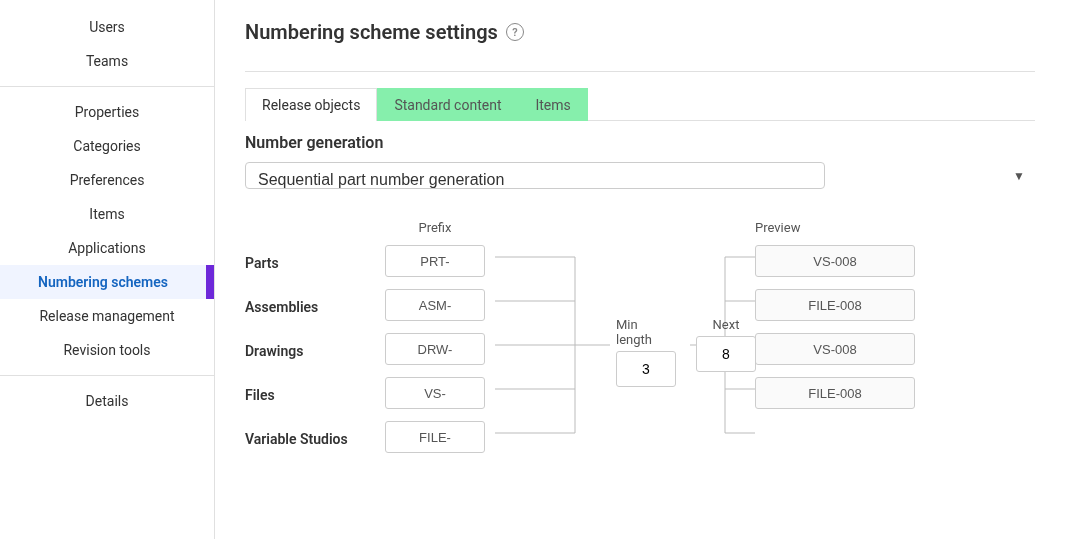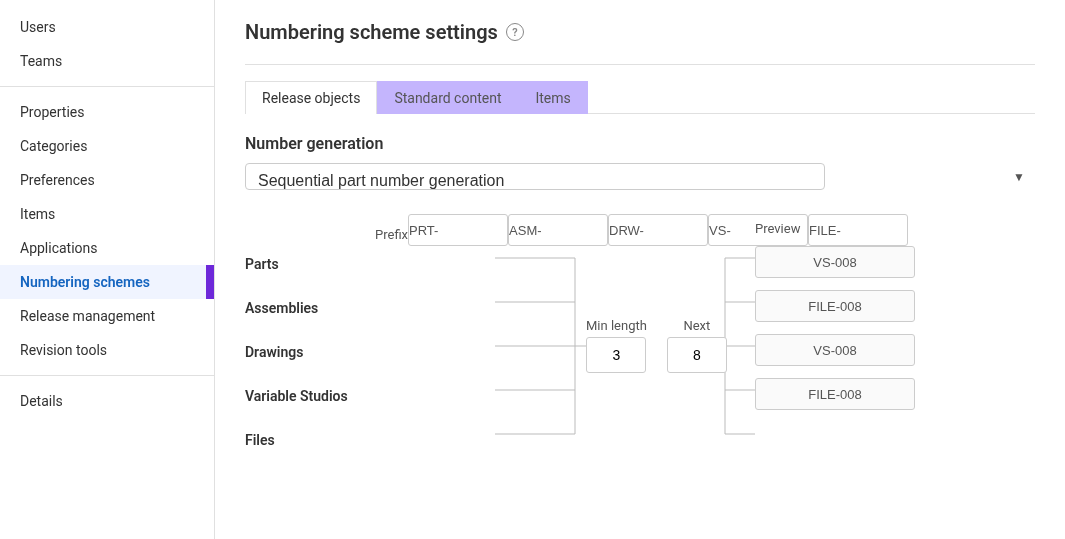--- a/index.html
+++ b/index.html
@@ -12,20 +12,21 @@
       border-right: 1px solid #e0e0e0;
       padding: 10px 0;
       background: #fff;
       overflow-y: auto;
     }
     .sidebar-item {
       padding: 9px 20px;
       cursor: pointer;
       color: #333;
       font-size: 14px;
+      text-align: center;
     }
     .sidebar-item.active {
       color: #1565c0;
       font-weight: 600;
       border-right: 8px solid #6d28d9;
       background: #f0f4ff;
     }
     .sidebar-divider {
       height: 1px;
       background: #e0e0e0;
@@ -40,52 +41,52 @@
     }
 
     .page-title {
       font-size: 20px;
       font-weight: 600;
       color: #333;
       display: flex;
       align-items: center;
       gap: 8px;
       margin-bottom: 16px;
-      padding-bottom: 20px;
+      padding-bottom: 27px;
       border-bottom: 1px solid #e0e0e0;
     }
 
     .help-icon {
       width: 18px;
       height: 18px;
       border: 1.5px solid #888;
       border-radius: 50%;
       display: inline-flex;
       align-items: center;
       justify-content: center;
       font-size: 11px;
       color: #888;
       cursor: pointer;
     }
 
     
     .tabs {
       display: flex;
       border-bottom: 1px solid #e0e0e0;
-      margin-bottom: 20px;
+      margin-bottom: 12px;
     }
     .tab {
       padding: 8px 16px;
       cursor: pointer;
       font-size: 14px;
       color: #555;
       border: 1px solid transparent;
       border-bottom: none;
       margin-bottom: -1px;
-      background: #c4b5fd;
+      background: #86efac;
     }
     .tab.active {
       border-color: #e0e0e0;
       border-bottom-color: #fff;
       color: #333;
       background: #fff;
     }
 
     
     .section-label {
@@ -130,38 +131,38 @@
       height: 44px;
       display: flex;
       align-items: center;
       font-weight: 600;
       font-size: 14px;
       color: #333;
     }
 
     .prefix-col {
       display: flex;
-      flex-direction: row;
+      flex-direction: column;
       align-items: center;
       width: 120px;
     }
     .col-header {
       font-size: 13px;
       color: #555;
       height: 28px;
       display: flex;
       align-items: center;
       margin-bottom: 4px;
     }
     .prefix-input {
       width: 100px;
       height: 32px;
       border: 1px solid #ccc;
       border-radius: 3px;
-      text-align: left;
+      text-align: center;
       font-size: 13px;
       color: #555;
       margin-bottom: 12px;
       background: #fff;
     }
     .connector-label {
       font-size: 13px;
       color: #555;
     }
     .connector-value {
@@ -263,22 +264,22 @@
     <span class="select-arrow">▼</span>
   </div>
 
   <div style="display:flex; align-items:flex-start; gap:0;">
 
     <div class="labels-col">
       <div class="label-header"></div>
       <div class="label-cell">Parts</div>
       <div class="label-cell">Assemblies</div>
       <div class="label-cell">Drawings</div>
+      <div class="label-cell">Files</div>
       <div class="label-cell">Variable Studios</div>
-      <div class="label-cell">Files</div>
     </div>
 
     <div class="prefix-col">
       <div class="col-header">Prefix</div>
       <input class="prefix-input" type="text" value="PRT-" style="">
       <input class="prefix-input" type="text" value="ASM-" style="">
       <input class="prefix-input" type="text" value="DRW-" style="">
       <input class="prefix-input" type="text" value="VS-" style="">
       <input class="prefix-input" type="text" value="FILE-" style="">
     </div>
@@ -298,21 +299,21 @@
 
         <line x1="195" y1="104" x2="230" y2="104" stroke="#bbb" stroke-width="1"></line>
         <line x1="230" y1="16" x2="230" y2="192" stroke="#bbb" stroke-width="1"></line>
         <line x1="230" y1="16" x2="260" y2="16" stroke="#bbb" stroke-width="1"></line>
         <line x1="230" y1="60" x2="260" y2="60" stroke="#bbb" stroke-width="1"></line>
         <line x1="230" y1="104" x2="260" y2="104" stroke="#bbb" stroke-width="1"></line>
         <line x1="230" y1="148" x2="260" y2="148" stroke="#bbb" stroke-width="1"></line>
         <line x1="230" y1="192" x2="260" y2="192" stroke="#bbb" stroke-width="1"></line>
       </svg>
 
-      <div style="position:absolute; left:91px; top:76px; display:flex; gap:20px; align-items:flex-start;">
+      <div style="position:absolute; left:121px; top:76px; display:flex; gap:20px; align-items:flex-start;">
         <div class="mid-group">
           <span class="connector-label">Min length</span>
           <input class="connector-value" type="text" value="3" style="">
         </div>
         <div class="mid-group">
           <span class="connector-label">Next</span>
           <input class="connector-value" type="text" value="8" style="">
         </div>
       </div>
     </div>

